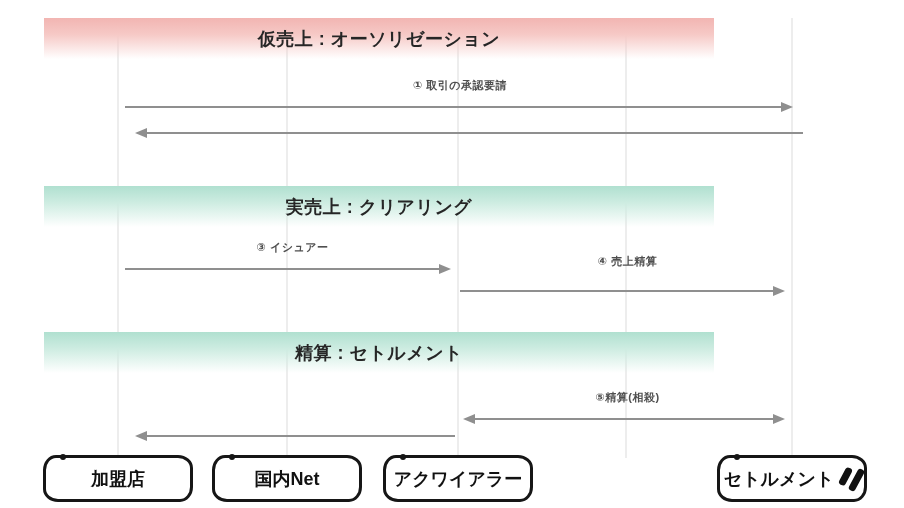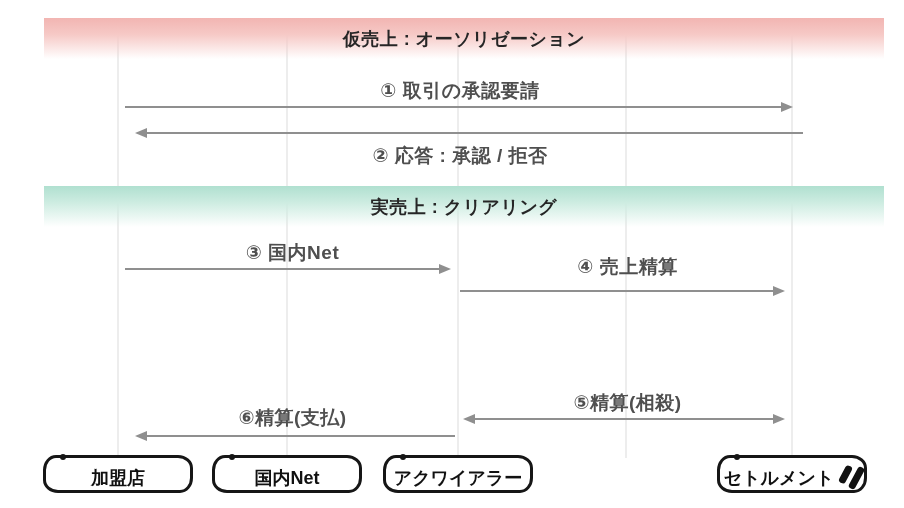--- a/index.html
+++ b/index.html
@@ -10,41 +10,41 @@
     overflow:hidden;
     font-family:"Liberation Sans","DejaVu Sans",sans-serif;
   }
   
   .lifeline{
     position:absolute;top:18px;bottom:50px;width:2px;
     background:#ededed;z-index:0;
   }
   
   .band{
-    position:absolute;left:44px;width:840px;height:41px;
+    position:absolute;left:44px;width:670px;height:41px;
     display:flex;align-items:center;justify-content:center;
     z-index:1;
   }
   .band-pink{background:linear-gradient(180deg,#f2b5b2 0%,#f6c9c6 40%,rgba(255,255,255,0) 100%);}
   .band-green{background:linear-gradient(180deg,#b0e0d0 0%,#cdece1 40%,rgba(255,255,255,0) 100%);justify-content:center;}
   .band-title{
     font-size:18px;font-weight:bold;color:#262626;letter-spacing:.5px;
   }
   
   .msg-label{
     position:absolute;z-index:2;text-align:center;
-    font-size:19px;font-weight:bold;color:#4f4f4f;letter-spacing:.5px;
+    font-size:11px;font-weight:bold;color:#4f4f4f;letter-spacing:.5px;
   }
   .arrow-layer{position:absolute;left:0;top:0;z-index:1;}
   
   .entity{
-    position:absolute;top:455px;width:150px;height:38px;
+    position:absolute;top:455px;width:150px;height:47px;
     background:#ffffff;border:3px solid #161616;
     border-radius:13px 15px 13px 15px / 15px 13px 15px 13px;
-    display:flex;align-items:flex-end;justify-content:center;gap:6px;
+    display:flex;align-items:center;justify-content:center;gap:6px;
     box-sizing:border-box;z-index:3;
     font-size:18px;font-weight:bold;color:#111;
   }
   .entity::before{
     content:"";position:absolute;top:-4px;left:14px;width:6px;height:6px;
     border-radius:50%;background:#161616;
   }
   .entity-label{white-space:nowrap;}
   .slash-icon{display:inline-flex;align-items:center;gap:4px;margin-left:2px;}
   .slash-bar{display:inline-block;width:7px;background:#111;border-radius:3px;transform:rotate(28deg);}
@@ -61,44 +61,45 @@
   <div class="lifeline" style="left:457px"></div>
   <div class="lifeline" style="left:625px"></div>
   <div class="lifeline" style="left:791px"></div>
 
   <div class="band band-pink" style="top:18px">
     <span class="band-title">仮売上 : オーソリゼーション</span>
   </div>
   <div class="band band-green" style="top:186px">
     <span class="band-title">実売上 : クリアリング</span>
   </div>
+  <div class="band band-green" style="top:332px">
+    <span class="band-title">精算 : セトルメント</span>
+  </div>
 
   <svg class="arrow-layer" width="904" height="508">
     <defs>
       <marker id="ah" markerWidth="12" markerHeight="10" refX="9" refY="5" orient="auto" markerUnits="userSpaceOnUse">
         <path d="M0,0 L12,5 L0,10 Z" fill="#8f8f8f"></path>
       </marker>
       <marker id="ahs" markerWidth="12" markerHeight="10" refX="3" refY="5" orient="auto-start-reverse" markerUnits="userSpaceOnUse">
         <path d="M0,0 L12,5 L0,10 Z" fill="#8f8f8f"></path>
       </marker>
     </defs>
     <line x1="125" y1="107" x2="790" y2="107" stroke="#8f8f8f" stroke-width="2" marker-end="url(#ah)"></line>
     <line x1="803" y1="133" x2="138" y2="133" stroke="#8f8f8f" stroke-width="2" marker-end="url(#ah)"></line>
     <line x1="125" y1="269" x2="448" y2="269" stroke="#8f8f8f" stroke-width="2" marker-end="url(#ah)"></line>
     <line x1="460" y1="291" x2="782" y2="291" stroke="#8f8f8f" stroke-width="2" marker-end="url(#ah)"></line>
     <line x1="472" y1="419" x2="782" y2="419" stroke="#8f8f8f" stroke-width="2" marker-start="url(#ahs)" marker-end="url(#ah)"></line>
     <line x1="455" y1="436" x2="138" y2="436" stroke="#8f8f8f" stroke-width="2" marker-end="url(#ah)"></line>
   </svg>
 
   <div class="msg-label" style="left:160px;top:78px;width:600px">① 取引の承認要請</div>
-  <div class="msg-label" style="left:160px;top:143px;width:600px">② 応答 : 承認 / 拒否</div>
-  <div class="msg-label" style="left:125px;top:240px;width:335px">③ 国内Net</div>
+  <div class="msg-label" style="left:125px;top:240px;width:335px">③ イシュアー</div>
   <div class="msg-label" style="left:460px;top:390px;width:335px">⑤精算(相殺)</div>
   <div class="msg-label" style="left:460px;top:254px;width:335px">④ 売上精算</div>
-  <div class="msg-label" style="left:125px;top:405px;width:335px">⑥精算(支払)</div>
 
   <div class="entity" style="left:43px">
     <span class="entity-label">加盟店</span>
   </div>
   <div class="entity" style="left:383px">
     <span class="entity-label">アクワイアラー</span>
   </div>
   <div class="entity" style="left:212px">
     <span class="entity-label">国内Net</span>
   </div>

